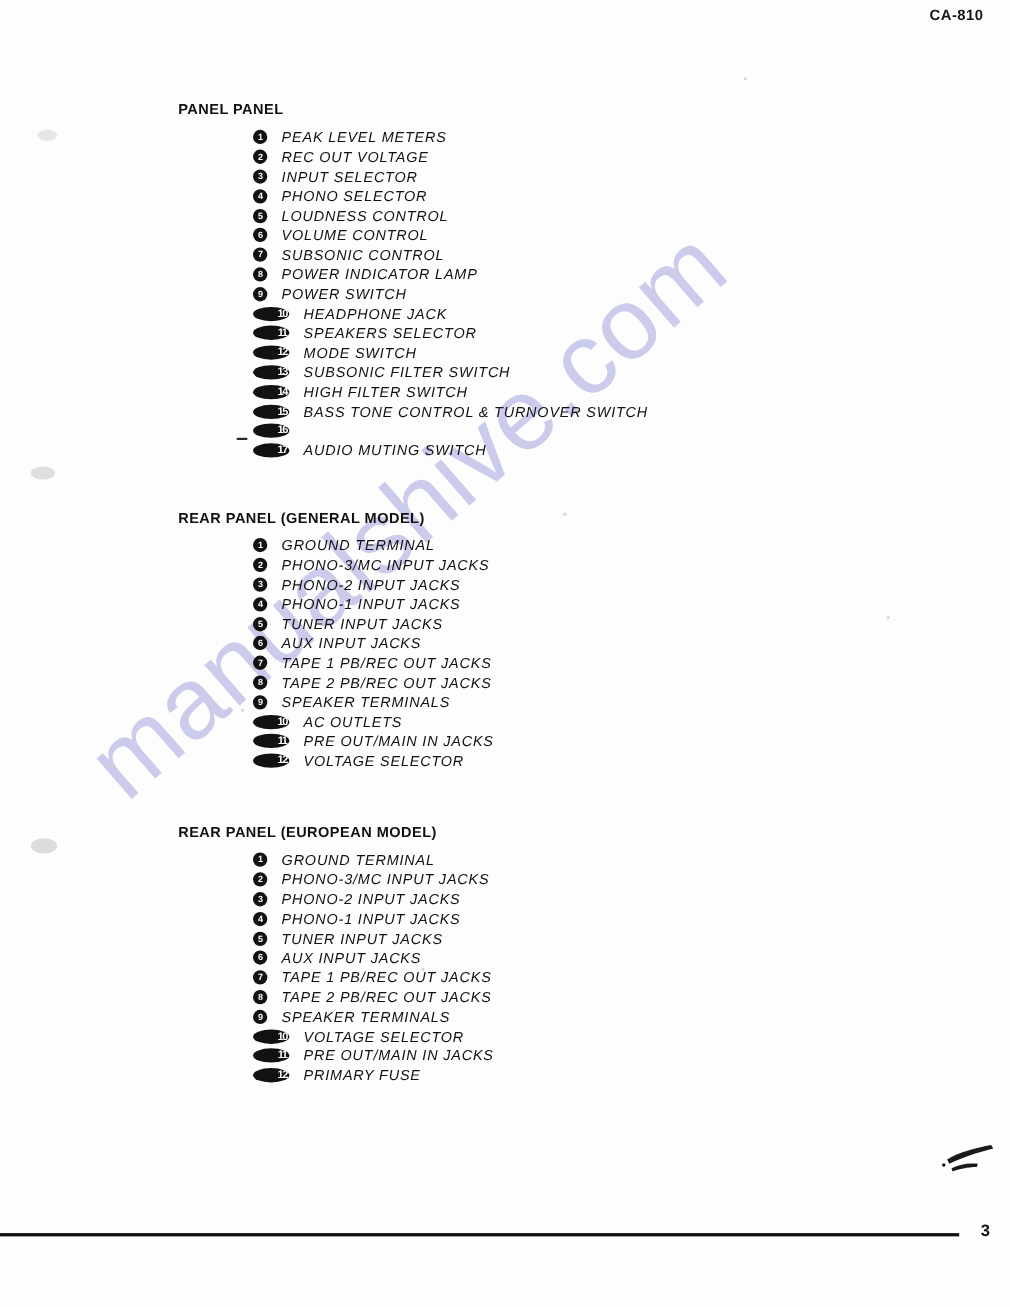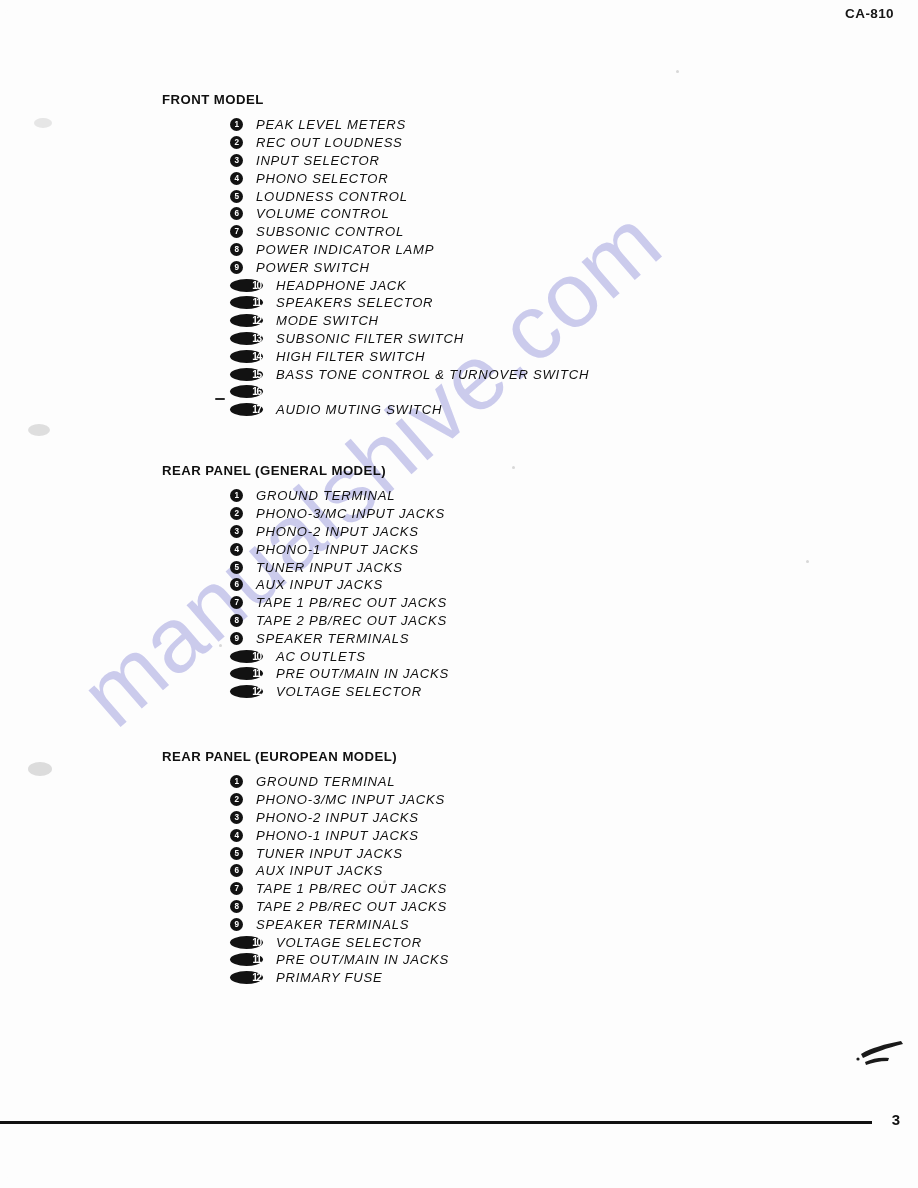--- a/index.html
+++ b/index.html
@@ -185,29 +185,29 @@
 
   <svg class="smudge" style="left:855px; top:1032px;" width="56" height="40" viewBox="0 0 56 40">
     <path d="M6 22 C16 16, 30 12, 46 9 L48 12 C32 16, 18 21, 8 26 Z" fill="#1a1a1a"></path>
     <path d="M10 30 C18 26, 26 25, 34 26 L33 29 C24 29, 17 31, 11 33 Z" fill="#1a1a1a"></path>
     <circle cx="3" cy="27" r="1.6" fill="#1a1a1a"></circle>
   </svg>
 
   <div class="content">
 
     <div class="section section-front">
-      <h2 class="section-title">FRONT MODEL</h2>
+      <h2 class="section-title">PANEL PANEL</h2>
       <ul class="item-list">
         <li class="item">
             <span class="bullet">1</span>
             <span class="item-label">PEAK LEVEL METERS</span>
           </li>
         <li class="item">
             <span class="bullet">2</span>
-            <span class="item-label">REC OUT LOUDNESS</span>
+            <span class="item-label">REC OUT VOLTAGE</span>
           </li>
         <li class="item">
             <span class="bullet">3</span>
             <span class="item-label">INPUT SELECTOR</span>
           </li>
         <li class="item">
             <span class="bullet">4</span>
             <span class="item-label">PHONO SELECTOR</span>
           </li>
         <li class="item">

